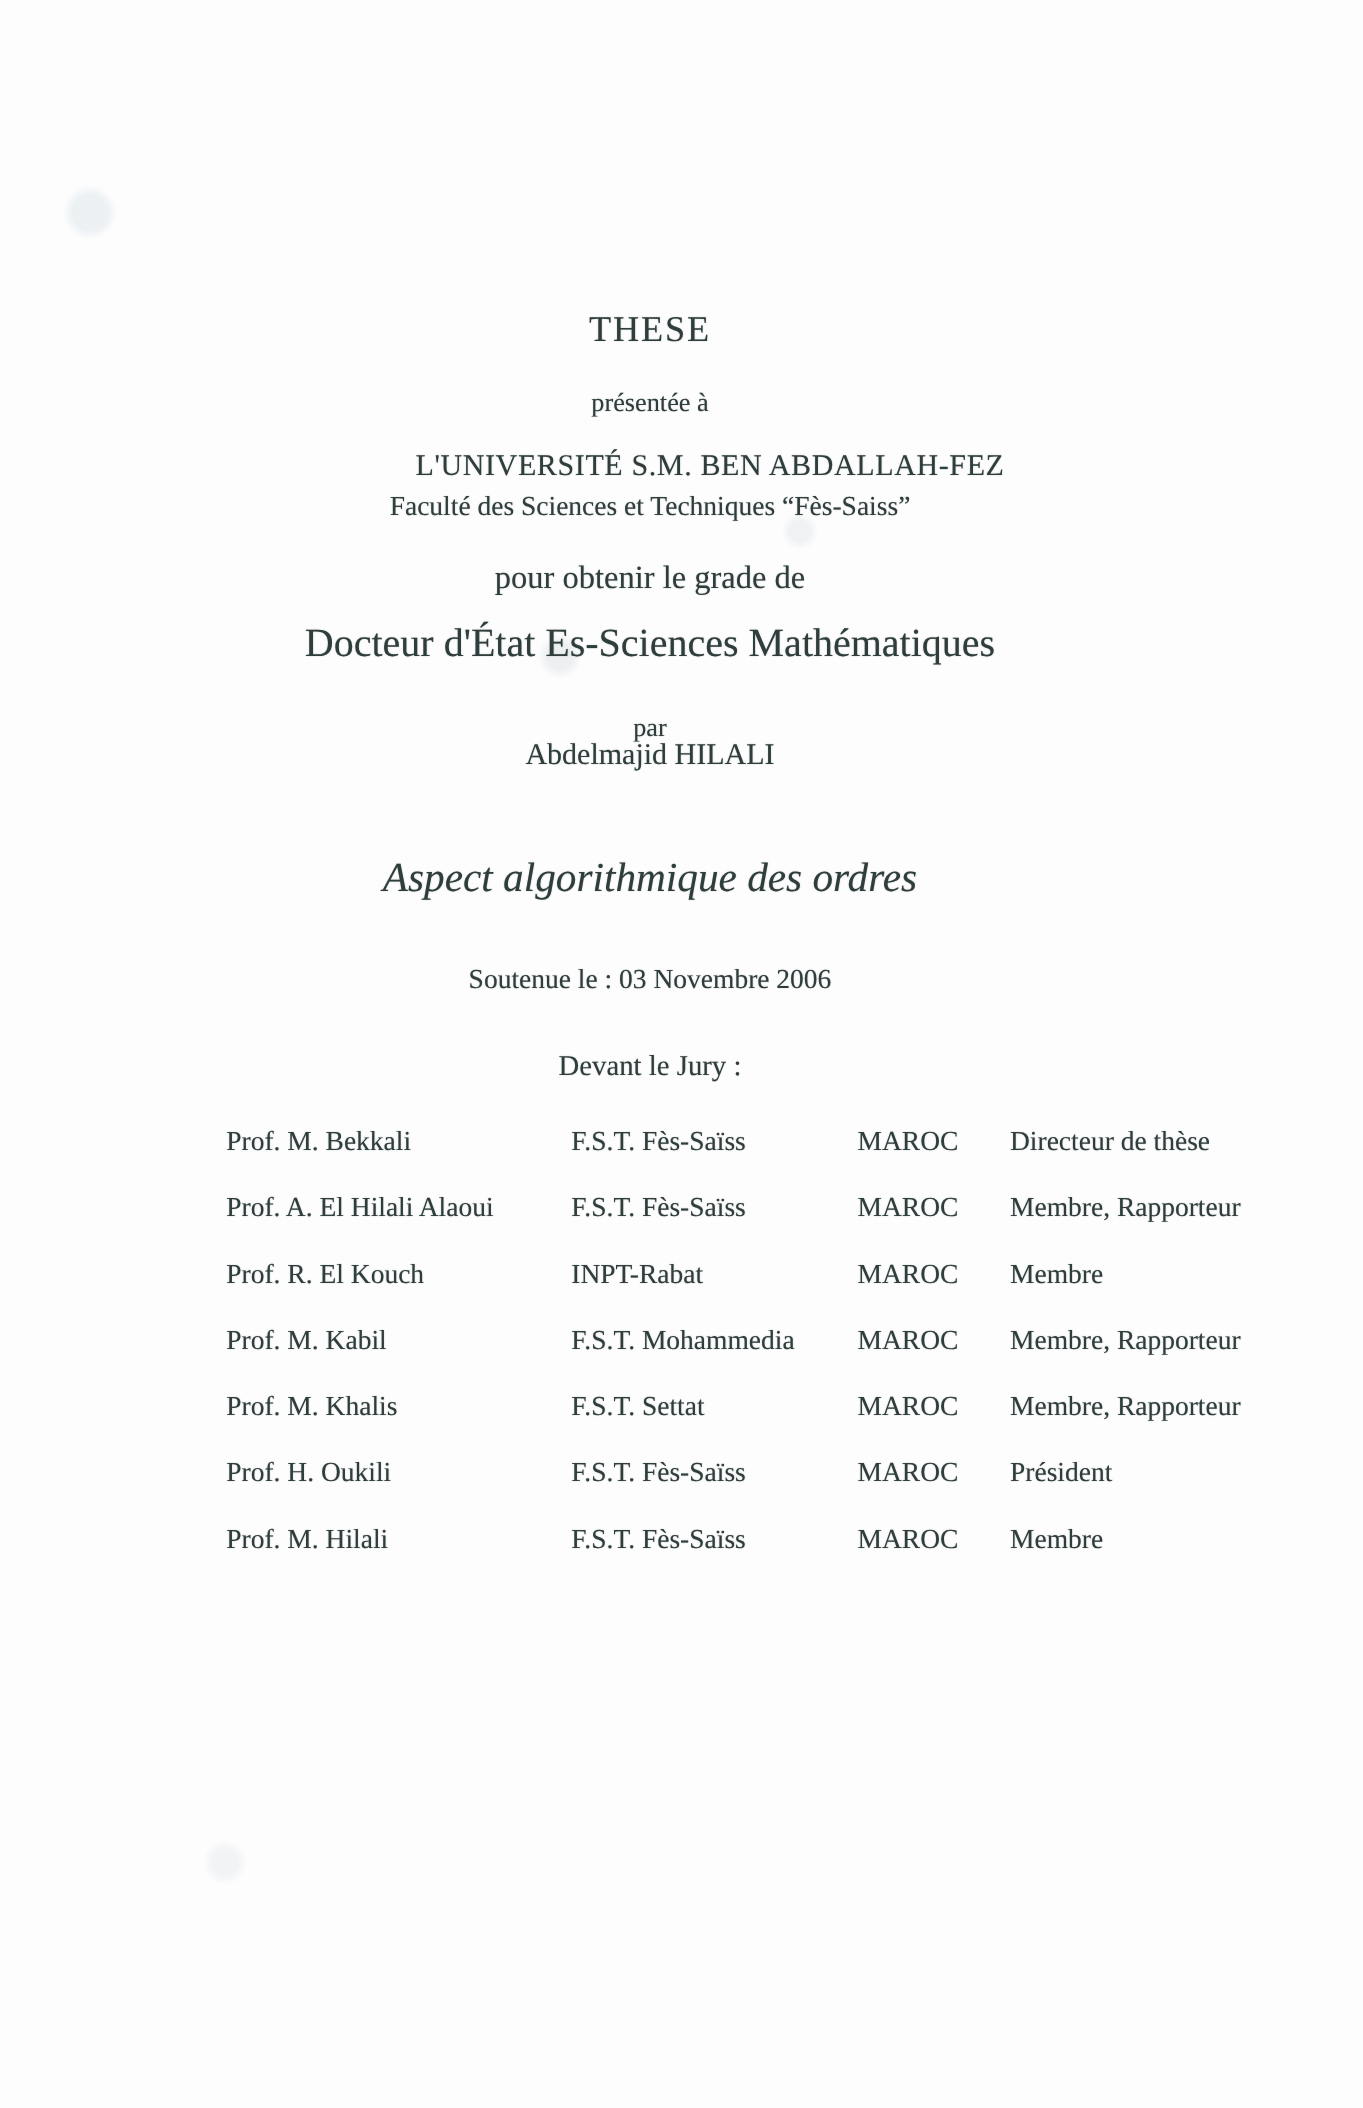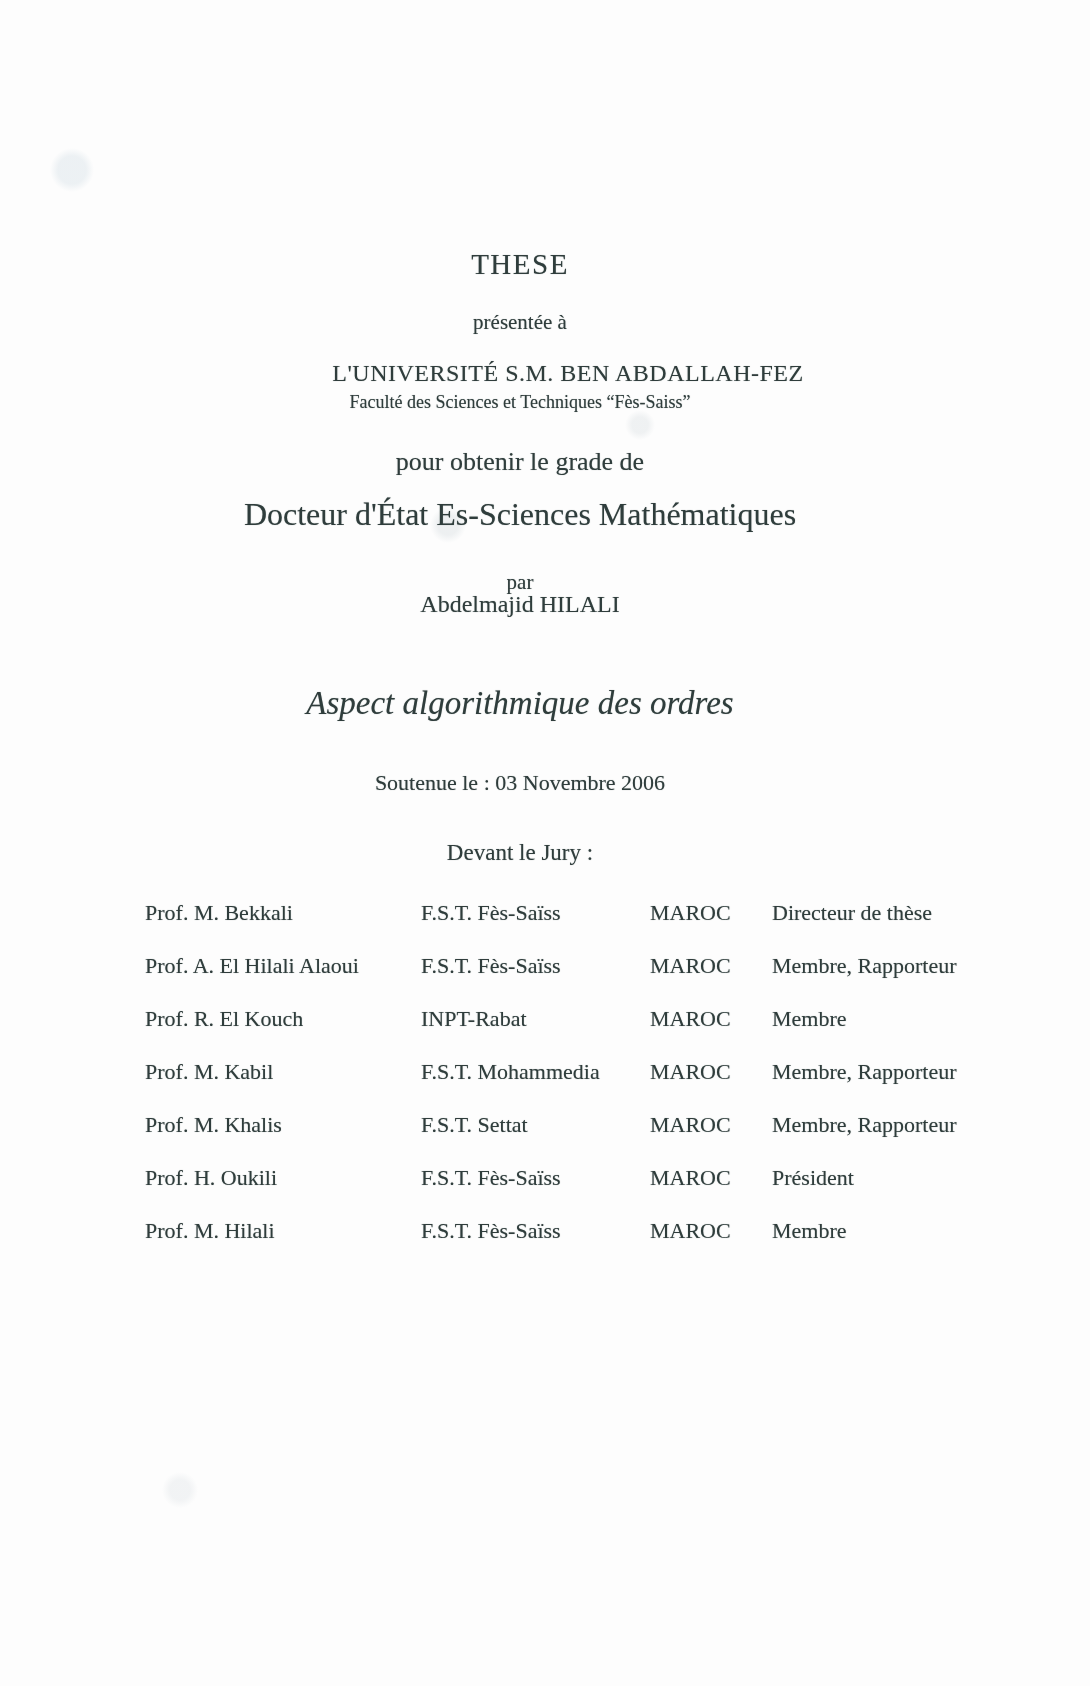--- a/index.html
+++ b/index.html
@@ -29,41 +29,42 @@
     position: absolute;
     left: 0;
     width: 1040px;
     text-align: center;
     white-space: nowrap;
     text-shadow: 0 0 1px rgba(47,61,60,0.45);
   }
   .t-heading      { top: 248px;  font-size: 29px; letter-spacing: 1.5px; }
   .t-presented    { top: 310px;  font-size: 21px; }
   .t-university   { top: 360px;  font-size: 24px; letter-spacing: 0.5px; margin-left: 48px; }
-  .t-faculty      { top: 392px;  font-size: 18px; }
+  .t-faculty      { top: 392px;  font-size: 22px; }
   .t-purpose      { top: 447px;  font-size: 26px; }
   .t-degree       { top: 496px;  font-size: 32px; }
   .t-par          { top: 570px;  font-size: 21px; }
   .t-author       { top: 591px;  font-size: 24px; }
   .t-title        { top: 685px;  font-size: 33px; font-style: italic; }
   .t-date         { top: 770px;  font-size: 22px; }
   .t-jury-heading { top: 840px;  font-size: 23px; }
 
   .jury-table {
     position: absolute;
     top: 0; left: 0;
     width: 1090px;
     height: 1686px;
     font-size: 22px;
   }
   .jury-row { position: absolute; left: 0; width: 1090px; height: 40px; }
   .jury-row .cell {
     position: absolute;
     white-space: nowrap;
     text-shadow: 0 0 1px rgba(47,61,60,0.45);
+    margin-left: 36px;
   }
   .row-0 { top: 900px; }
   .row-1 { top: 953px; }
   .row-2 { top: 1006px; }
   .row-3 { top: 1059px; }
   .row-4 { top: 1112px; }
   .row-5 { top: 1165px; }
   .row-6 { top: 1218px; }
   .c-name    { left: 145px; }
   .c-inst    { left: 421px; text-align: right; }

